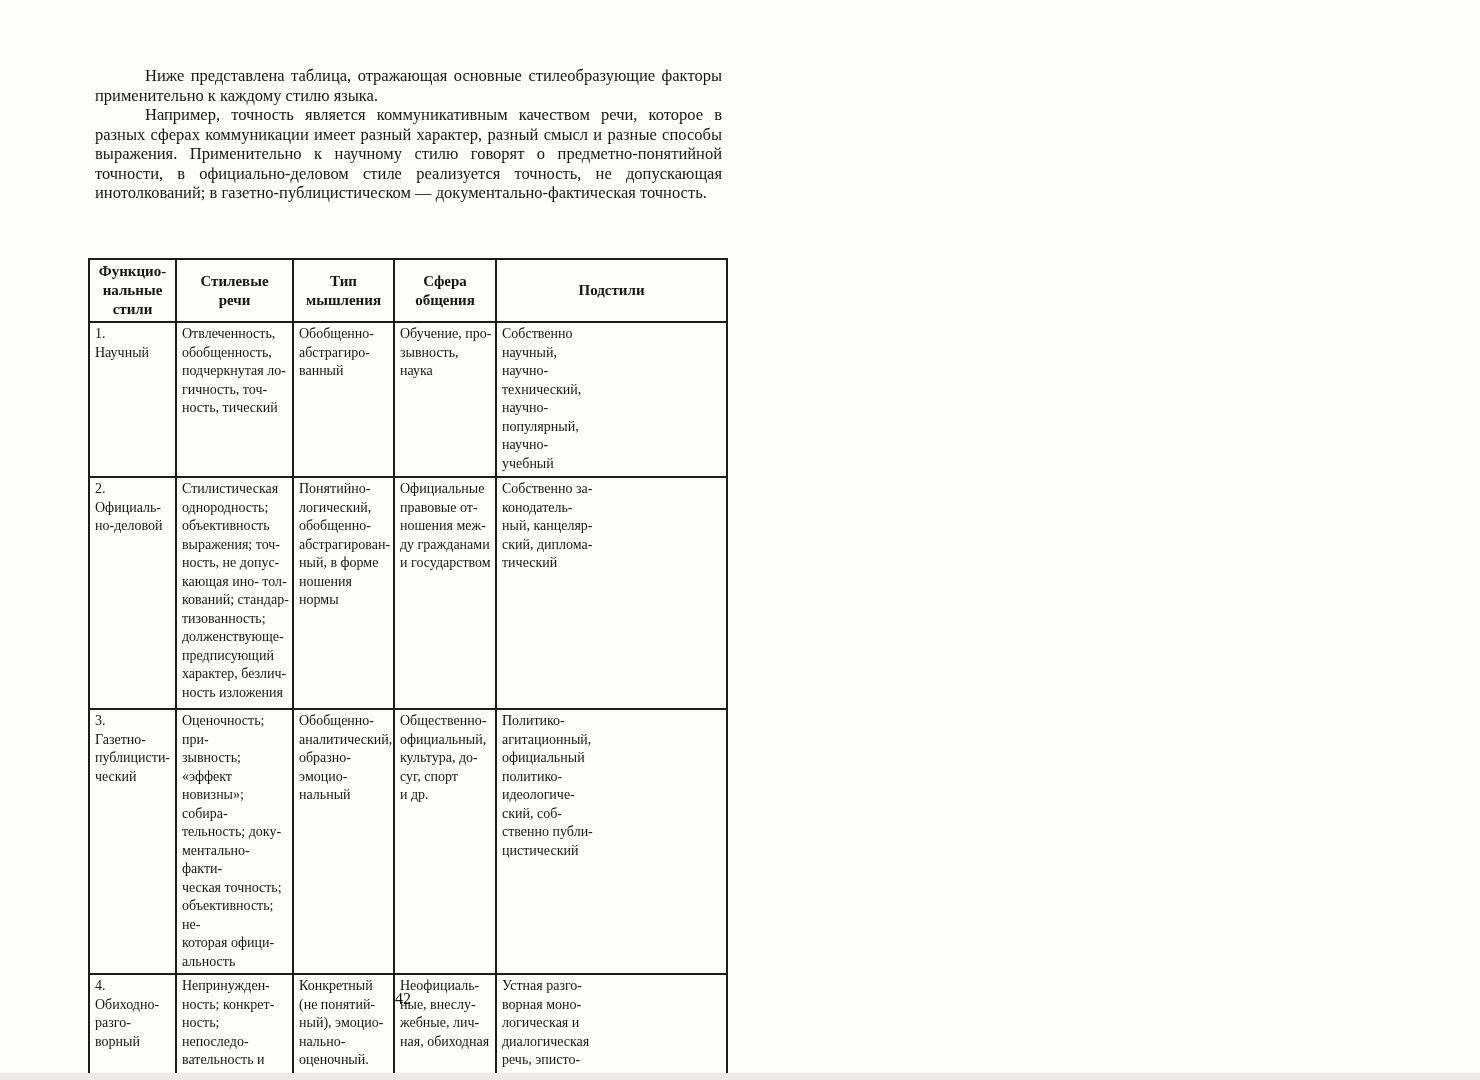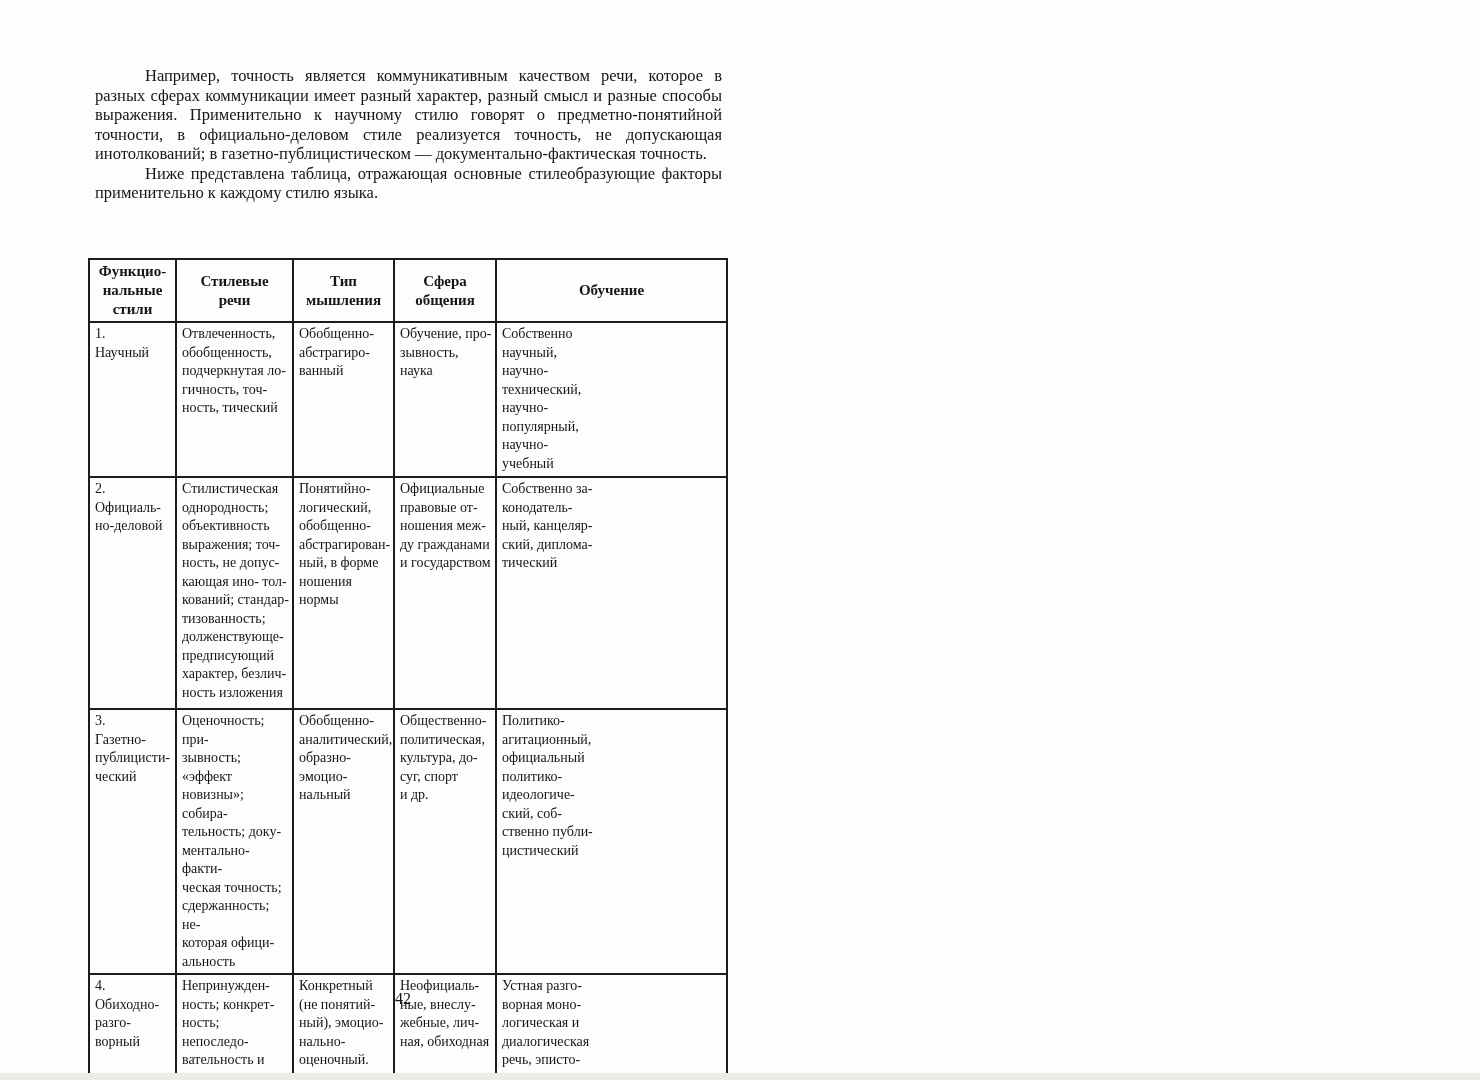--- a/index.html
+++ b/index.html
@@ -44,22 +44,22 @@
   #page-num-42{left:395px;top:990px;}
 
   .scan-edge{position:absolute;left:0;bottom:0;width:1480px;height:7px;background:#edebe6;}
 </style>
 </head>
 <body>
 
 <div class="page" id="page-left">
 
   <div class="textblock" id="left-text">
+    <p>Ниже представлена таблица, отражающая основные стилеобразующие факторы применительно к каждому стилю языка.</p>
     <p>Например, точность является коммуникативным качеством речи, которое в разных сферах коммуникации имеет разный характер, разный смысл и разные способы выражения. Применительно к научному стилю говорят о предметно-понятийной точности, в официально-деловом стиле реализуется точность, не допускающая инотолкований; в газетно-публицистическом — документально-фактическая точность.</p>
-    <p>Ниже представлена таблица, отражающая основные стилеобразующие факторы применительно к каждому стилю языка.</p>
   </div>
 
   <table class="styles-table" id="left-table">
     <colgroup>
       <col style="width:87px">
         <col style="width:117px">
         <col style="width:101px">
         <col style="width:102px">
         <col style="width:231px">
     </colgroup>
@@ -67,21 +67,21 @@
         <tr class="lt-h">
       <th>Функцио-
 нальные
 стили</th>
       <th>Стилевые
 речи</th>
       <th>Тип
 мышления</th>
       <th>Сфера
 общения</th>
-      <th>Обучение</th>
+      <th>Подстили</th>
     </tr>
     <tr class="lt-r0">
       <td>1.
 Научный</td>
       <td>Отвлеченность,
 обобщенность,
 подчеркнутая ло-
 гичность, точ-
 ность, тический</td>
       <td>Обобщенно-
@@ -137,30 +137,30 @@
       <td>3.
 Газетно-
 публицисти-
 ческий</td>
       <td>Оценочность; при-
 зывность; «эффект
 новизны»; собира-
 тельность; доку-
 ментально-факти-
 ческая точность;
-сдержанность; не-
+объективность; не-
 которая офици-
 альность</td>
       <td>Обобщенно-
 аналитический,
 образно-
 эмоцио-
 нальный</td>
       <td>Общественно-
-политическая,
+официальный,
 культура, до-
 суг, спорт
 и др.</td>
       <td>Политико-
 агитационный,
 официальный
 политико-
 идеологиче-
 ский, соб-
 ственно публи-

